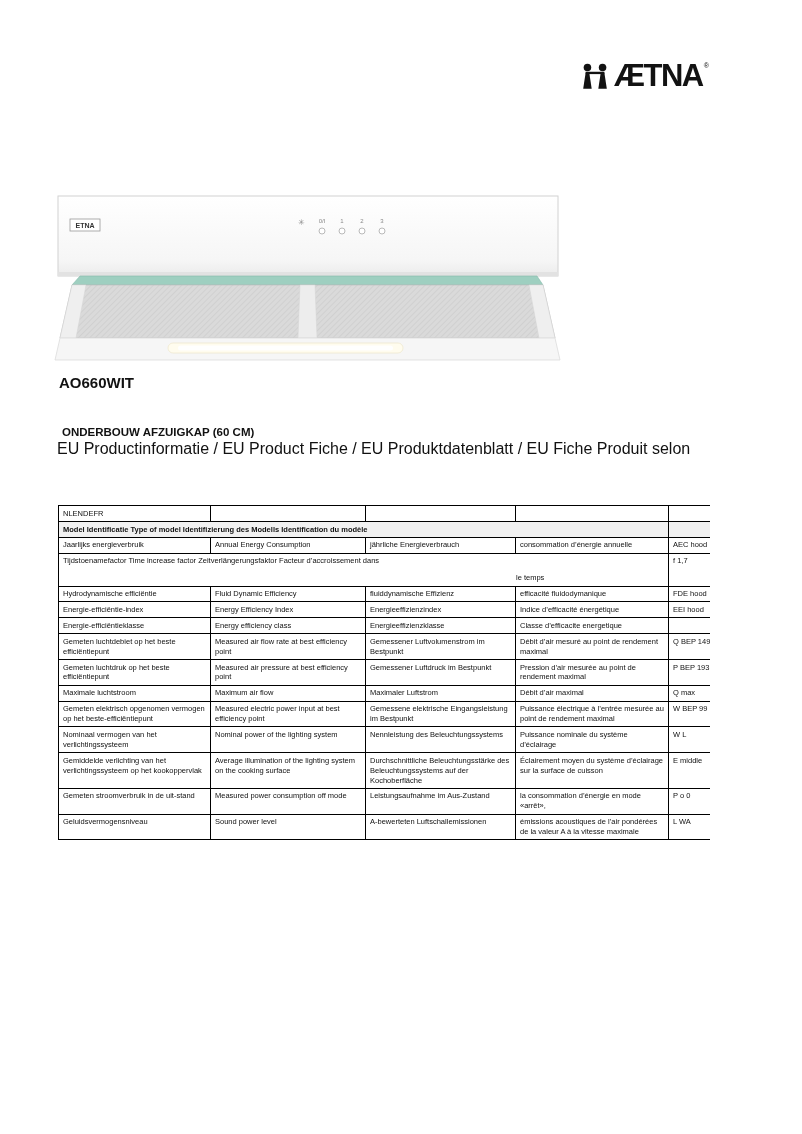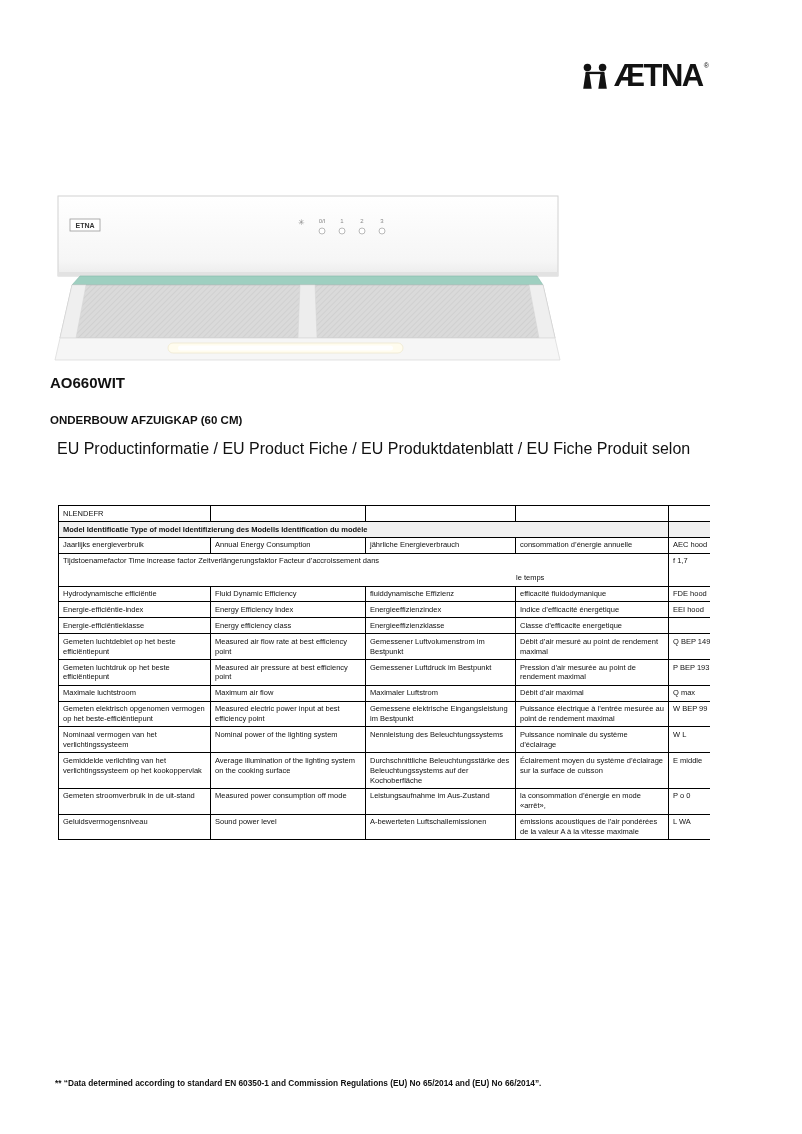--- a/index.html
+++ b/index.html
@@ -11,22 +11,22 @@
   .brand { position:absolute; left:578px; top:60px; display:flex; align-items:center; }
   .brand .mark { display:flex; align-items:center; }
   .wordmark { font-size:31px; font-weight:bold; letter-spacing:-1.5px; line-height:1; color:#121212; }
   .reg { font-size:7px; align-self:flex-start; margin:2px 0 0 1px; }
   .sinds { margin-left:24px; font-size:9.5px; font-weight:bold; line-height:1.15; letter-spacing:.3px; color:#121212;font-family:Liberation Mono, monospace; }
 
   
   .hood { position:absolute; left:50px; top:190px; }
 
   
-  .model-title { position:absolute; left:50px; top:374px; font-size:15px; font-weight:bold; margin:0;text-align:center; }
-  .product-subtitle { position:absolute; left:50px; top:414px; font-size:11.5px; font-weight:bold; margin:0; }
+  .model-title { position:absolute; left:59px; top:374px; font-size:15px; font-weight:bold; margin:0;text-align:center; }
+  .product-subtitle { position:absolute; left:50px; top:414px; font-size:11.5px; font-weight:bold; margin:12px; }
   .fiche-heading { position:absolute; left:57px; top:440px; font-size:16px; font-weight:normal; margin:0; }
   .fiche-heading strong { font-weight:normal; }
 
   
   .fiche-wrap { position:absolute; left:58px; top:505px; }
   table.fiche { border-collapse:collapse; table-layout:fixed; width:732px; font-size:7.5px; line-height:1.32; }
   table.fiche td { border:1px solid #000; padding:2.5px 4px; vertical-align:top; overflow:hidden; }
   table.fiche tr.model-row td { font-weight:bold; background:#f1f1f1; }
   table.fiche tr.model-row td.val { font-size:6.3px; text-align:right; }
   table.fiche td.val { text-align:center; }
@@ -232,15 +232,14 @@
           <td>Sound power level</td>
           <td>A-bewerteten Luftschallemissionen</td>
           <td>émissions acoustiques de l’air pondérées de la valeur A à la vitesse maximale</td>
           <td>L WA</td>
           <td class="val">69</td>
         </tr>
       </tbody>
     </table>
   </div>
 
-  <p class="footnote">** “Data determined according to standard EN 60350-1 and Commission Regulations (EU) No 65/2014 and (EU) No 66/2014”.</p>
 
 </div>
 
 </body></html>

